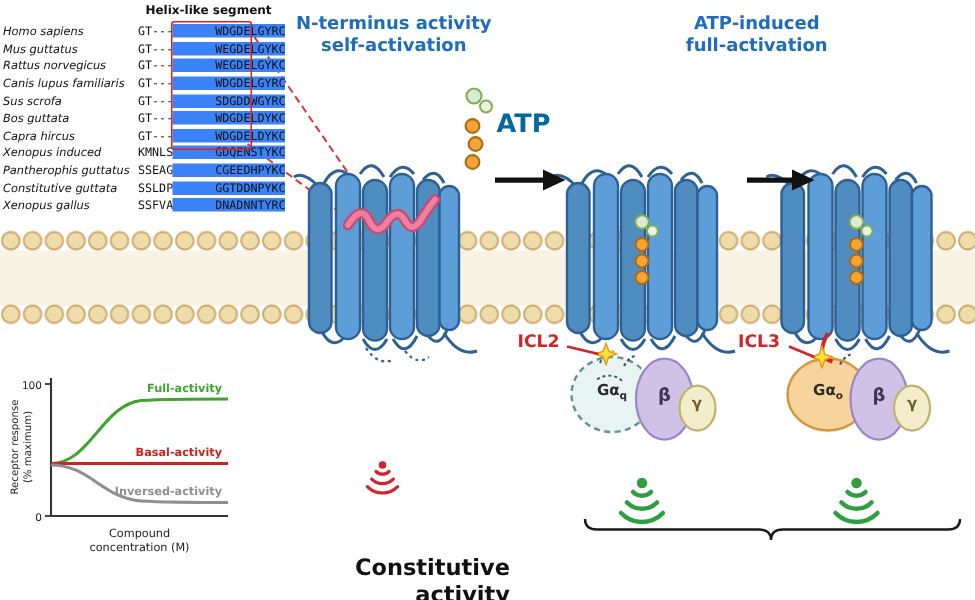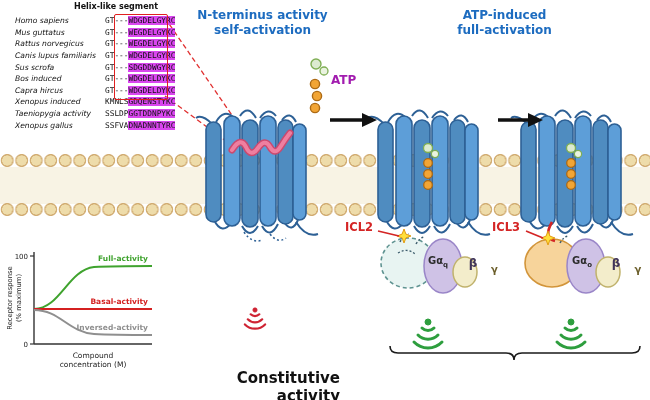--- a/index.html
+++ b/index.html
@@ -8,34 +8,34 @@
 
   
   .mem-core{position:absolute;left:0;width:650px;top:167px;height:37px;background:#f8f3e4;z-index:1;}
   .mem-row{position:absolute;left:0;width:650px;height:15px;z-index:1;
     background-image:radial-gradient(circle at 7.2px 7.5px,#eedcaa 4.9px,#d1ac72 5.3px,#d1ac72 6.1px,rgba(0,0,0,0) 6.9px);
     background-size:14.5px 15px;background-repeat:repeat-x;}
   .mem-top{top:153px;} .mem-bot{top:202px;}
 
   
   #alignment{position:absolute;left:2px;top:2px;width:168px;z-index:4;}
-  .aln-header{position:absolute;left:72px;top:0;width:130px;font-size:8px;font-weight:bold;color:#111;}
-  .aln-rows{position:absolute;left:13px;top:13px;}
+  .aln-header{position:absolute;left:72px;top:0;width:130px;text-align:center;font-size:8px;font-weight:bold;color:#111;}
+  .aln-rows{position:absolute;left:0;top:13px;}
   .aln-row{display:flex;height:11.6px;align-items:center;}
   .sp{width:88px;font-size:7.6px;font-style:italic;color:#111;white-space:nowrap;margin-right:2px;}
   .seq{font-family:"DejaVu Sans Mono",monospace;font-size:7.8px;color:#111;white-space:pre;}
-  .seq .hl{background:#d946ef;}
+  .seq .hl{background:#3b82f6;padding-left:28px;}
   #redbox{position:absolute;left:112px;top:12px;width:52px;height:84px;border:1.6px solid #e02020;border-radius:2px;z-index:5;pointer-events:none;}
 
   
   .title{position:absolute;color:#1d6cc0;font-weight:bold;font-size:12px;line-height:15px;text-align:center;white-space:pre-line;z-index:3;}
   .icl{position:absolute;color:#d42525;font-weight:bold;font-size:11.5px;z-index:3;}
   .footer-lbl{position:absolute;font-weight:bold;font-size:15px;color:#111;text-align:right;z-index:3;}
-  .atp-lbl{position:absolute;color:#a21caf;font-weight:bold;font-size:12px;z-index:3;}
-  .gp-lbl{position:absolute;text-align:center;font-weight:bold;color:#2b2b2b;z-index:3;margin-left:30px;}
+  .atp-lbl{position:absolute;color:#0369a1;font-weight:bold;font-size:17px;z-index:3;}
+  .gp-lbl{position:absolute;text-align:center;font-weight:bold;color:#2b2b2b;z-index:3;}
   .gp-lbl sub{font-size:7px;}
 
   
   svg text{font-family:"DejaVu Sans",sans-serif;}
   .loop{fill:none;stroke:#2d6095;stroke-width:2;}
   .helixA{fill:#4f8cc0;stroke:#2d6095;stroke-width:1.6;}
   .helixB{fill:#5d9ed8;stroke:#2d6095;stroke-width:1.6;}
   #overlay{position:absolute;left:0;top:0;z-index:2;}
   #chart{position:absolute;left:2px;top:246px;z-index:3;}
 </style>
@@ -168,33 +168,37 @@
       </div>
       <div class="aln-row">
         <span class="sp">Canis lupus familiaris</span>
         <span class="seq"><span>GT---</span><span class="hl">WDGDELGYRC</span></span>
       </div>
       <div class="aln-row">
         <span class="sp">Sus scrofa</span>
         <span class="seq"><span>GT---</span><span class="hl">SDGDDWGYRC</span></span>
       </div>
       <div class="aln-row">
-        <span class="sp">Bos induced</span>
+        <span class="sp">Bos guttata</span>
         <span class="seq"><span>GT---</span><span class="hl">WDGDELDYKC</span></span>
       </div>
       <div class="aln-row">
         <span class="sp">Capra hircus</span>
         <span class="seq"><span>GT---</span><span class="hl">WDGDELDYKC</span></span>
       </div>
       <div class="aln-row">
         <span class="sp">Xenopus induced</span>
         <span class="seq"><span>KMNLS</span><span class="hl">GDQENSTYKC</span></span>
       </div>
       <div class="aln-row">
-        <span class="sp">Taeniopygia activity</span>
+        <span class="sp">Pantherophis guttatus</span>
+        <span class="seq"><span>SSEAG</span><span class="hl">CGEEDHPYKC</span></span>
+      </div>
+      <div class="aln-row">
+        <span class="sp">Constitutive guttata</span>
         <span class="seq"><span>SSLDP</span><span class="hl">GGTDDNPYKC</span></span>
       </div>
       <div class="aln-row">
         <span class="sp">Xenopus gallus</span>
         <span class="seq"><span>SSFVA</span><span class="hl">DNADNNTYRC</span></span>
       </div>
     </div>
     <div id="redbox"></div>
   </div>
 

